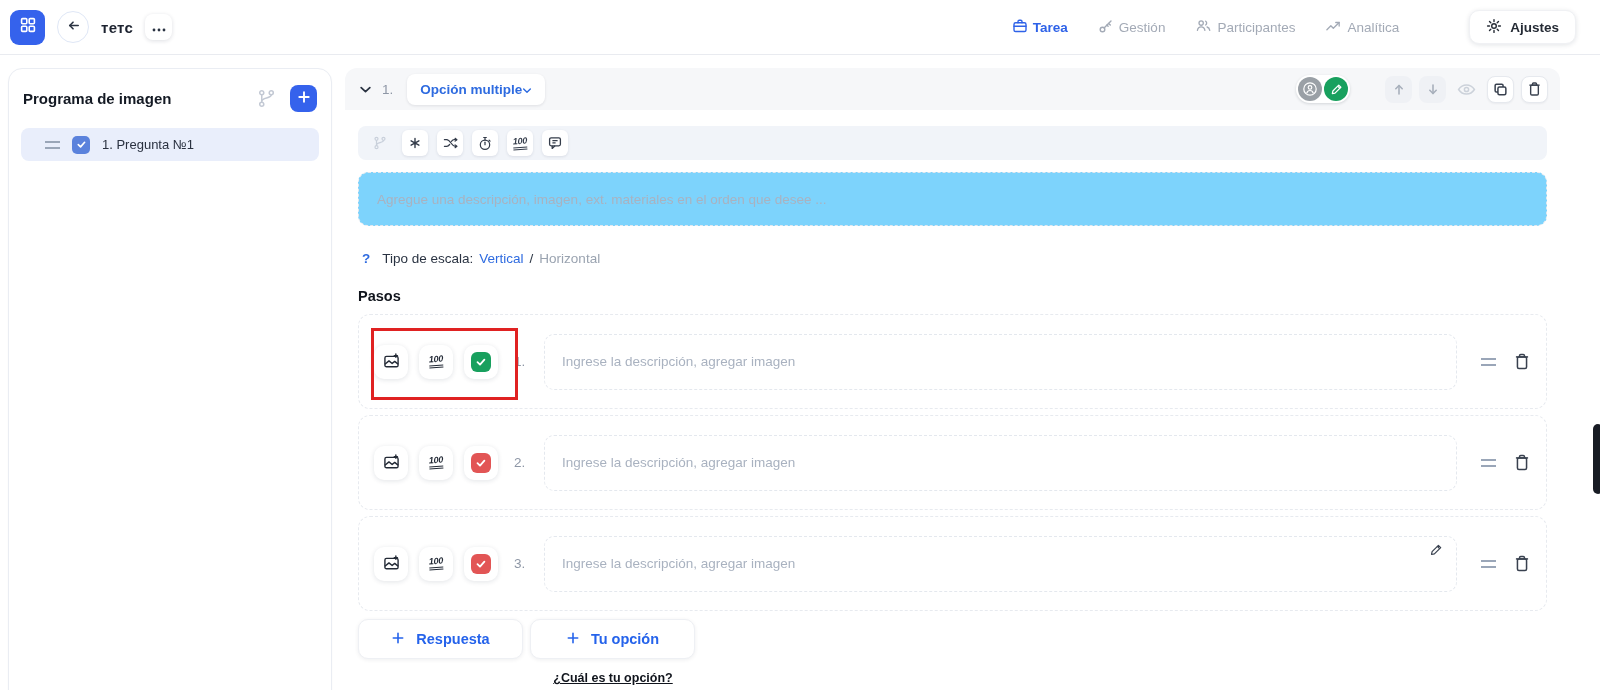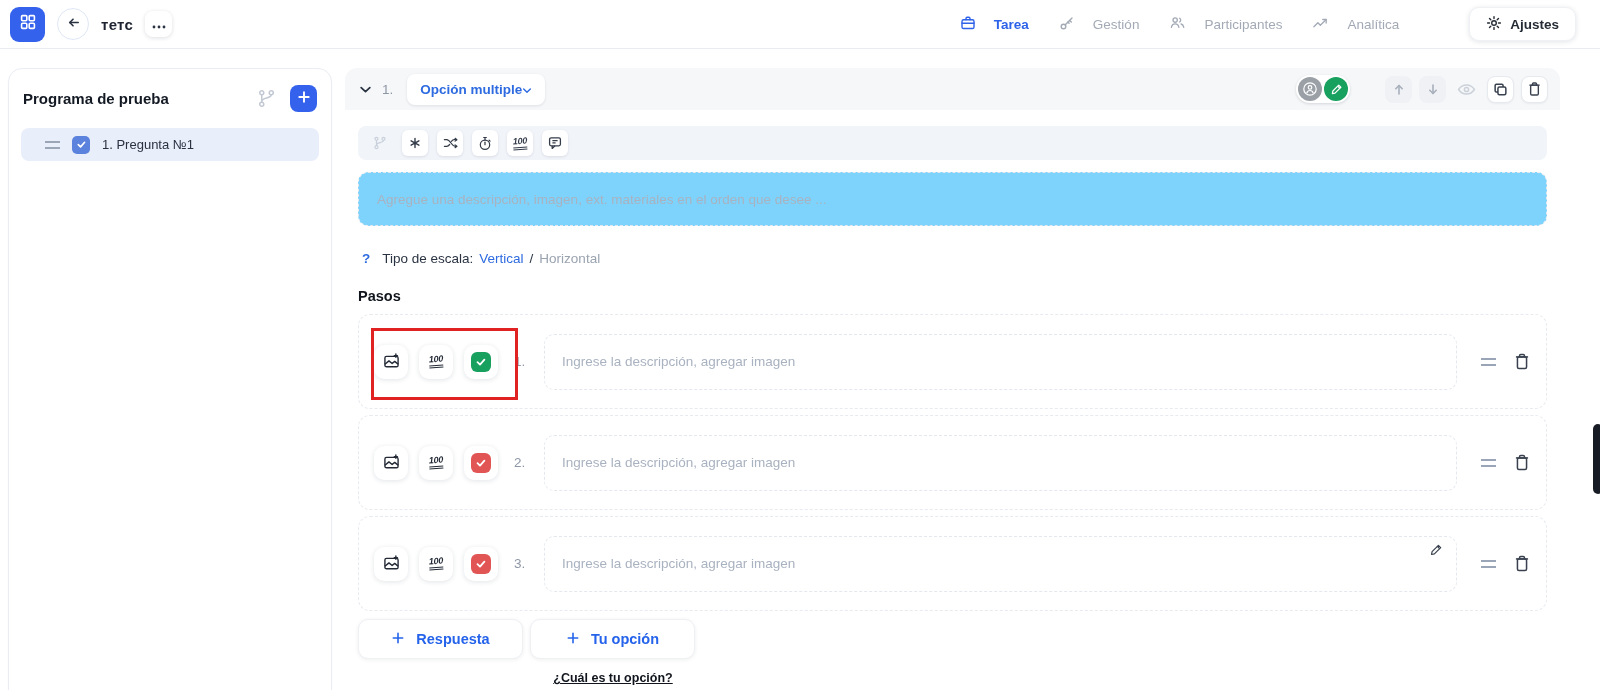--- a/index.html
+++ b/index.html
@@ -1,29 +1,29 @@
 <!DOCTYPE html>
 <html><head>
 <meta charset="utf-8">
 <style>
   * { margin:0; padding:0; box-sizing:border-box; }
   html,body { background:#fff; }
   body { font-family:"Liberation Sans", sans-serif; color:#2a3342; }
   .canvas { position:relative; width:1600px; height:690px; background:#fff; overflow:hidden; }
 
   
-  .topbar { position:absolute; top:0; left:0; right:0; height:49px; background:#fff;
+  .topbar { position:absolute; top:0; left:0; right:0; height:55px; background:#fff;
             border-bottom:1px solid #e9ebf0; display:flex; align-items:center; padding:0 24px 0 10px; }
   .tb-left { display:flex; align-items:center; gap:12px; }
   .logo-btn { width:35px; height:35px; background:#3562ec; border-radius:9px; display:flex; align-items:center; justify-content:center; cursor:pointer; }
   .back-btn { width:32px; height:32px; border-radius:50%; background:#fff; border:1px solid #dfe7f6; display:flex; align-items:center; justify-content:center; cursor:pointer; }
   .tb-title { font-size:15px; font-weight:700; color:#1d2330; letter-spacing:.3px; }
   .more-btn { width:27px; height:26px; background:#fff; border-radius:8px; box-shadow:0 1px 4px rgba(20,30,60,.14); display:flex; align-items:center; justify-content:center; cursor:pointer; }
   .tb-tabs { margin-left:auto; display:flex; align-items:center; gap:30px; }
-  .tab { display:flex; align-items:center; gap:18px; font-size:13.5px; color:#a3aab6; cursor:pointer; }
+  .tab { display:flex; align-items:center; gap:5px; font-size:13.5px; color:#a3aab6; cursor:pointer; }
   .tab.active { color:#2e62e8; font-weight:600; }
   .settings-btn { margin-left:70px; height:34px; padding:0 16px; background:#fff; border:1px solid #f0f1f4; border-radius:10px;
                   box-shadow:0 1px 5px rgba(20,30,60,.12); display:flex; align-items:center; gap:8px;
                   font-size:13.5px; font-weight:600; color:#252b35; cursor:pointer; font-family:inherit; }
 
   
   .sidebar { position:absolute; left:8px; top:68px; width:324px; height:640px; background:#fff;
              border:1px solid #eaedf3; border-radius:14px; box-shadow:0 1px 2px rgba(16,24,40,.03); }
   .sb-head { display:flex; align-items:center; padding:16px 14px 10px 14px; }
   .sb-title { flex:1; font-size:15px; font-weight:700; color:#141a24; }
@@ -189,21 +189,21 @@
           <circle cx="8" cy="8" r="2.3"></circle>
           <path d="M8 1.6v1.9M8 12.5v1.9M1.6 8h1.9M12.5 8h1.9M3.5 3.5l1.3 1.3M11.2 11.2l1.3 1.3M12.5 3.5l-1.3 1.3M4.8 11.2l-1.3 1.3"></path>
         </svg>
       </span>
       <span>Ajustes</span>
     </button>
   </header>
 
   <aside class="sidebar">
     <div class="sb-head">
-      <div class="sb-title">Programa de prueba</div>
+      <div class="sb-title">Programa de imagen</div>
       <span class="sb-branch">
         <svg width="19" height="19" viewBox="0 0 16 16" fill="none" stroke="currentColor" stroke-width="1.3">
           <circle cx="4" cy="3.2" r="1.7"></circle>
             <circle cx="12" cy="3.2" r="1.7"></circle>
             <circle cx="4" cy="12.8" r="1.7"></circle>
           <path d="M4 4.9v6.2"></path>
             <path d="M12 4.9c0 3.4-8 1.8-8 5.4"></path>
         </svg>
       </span>
       <button class="sb-plus">

